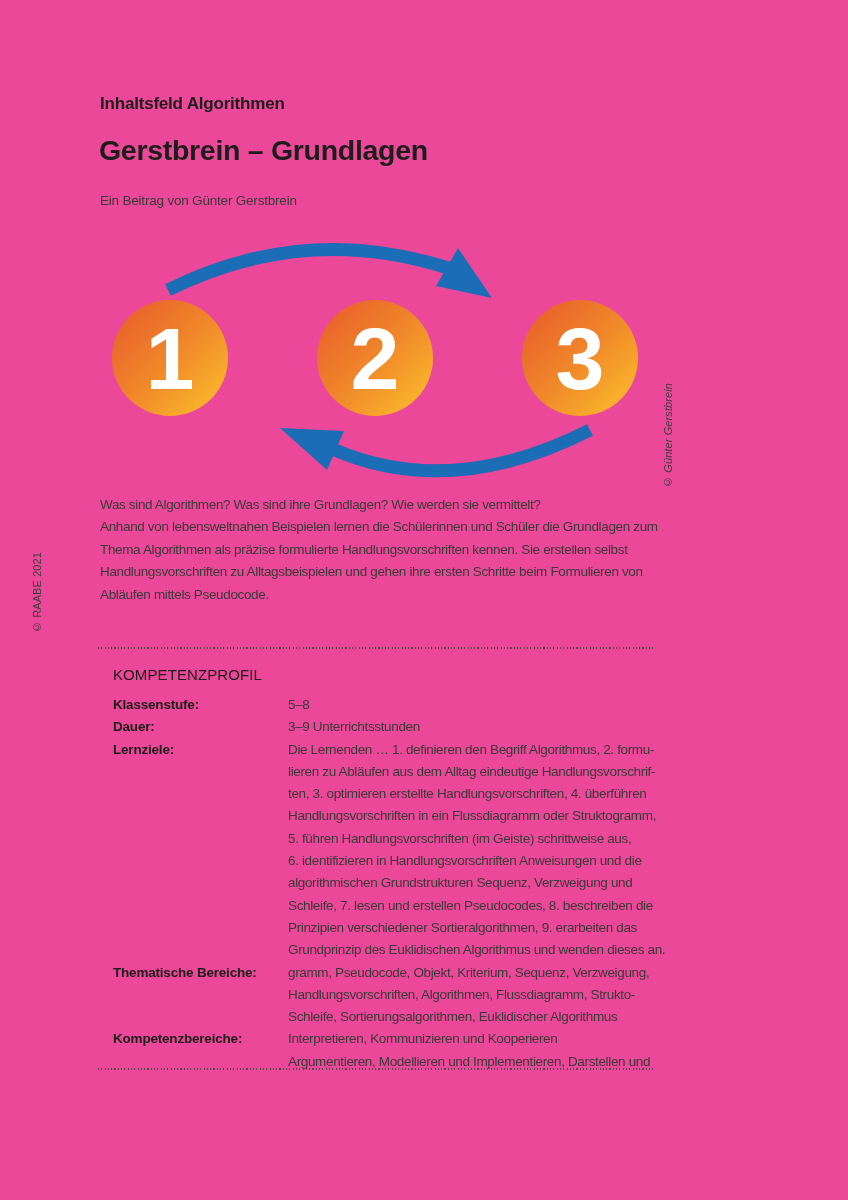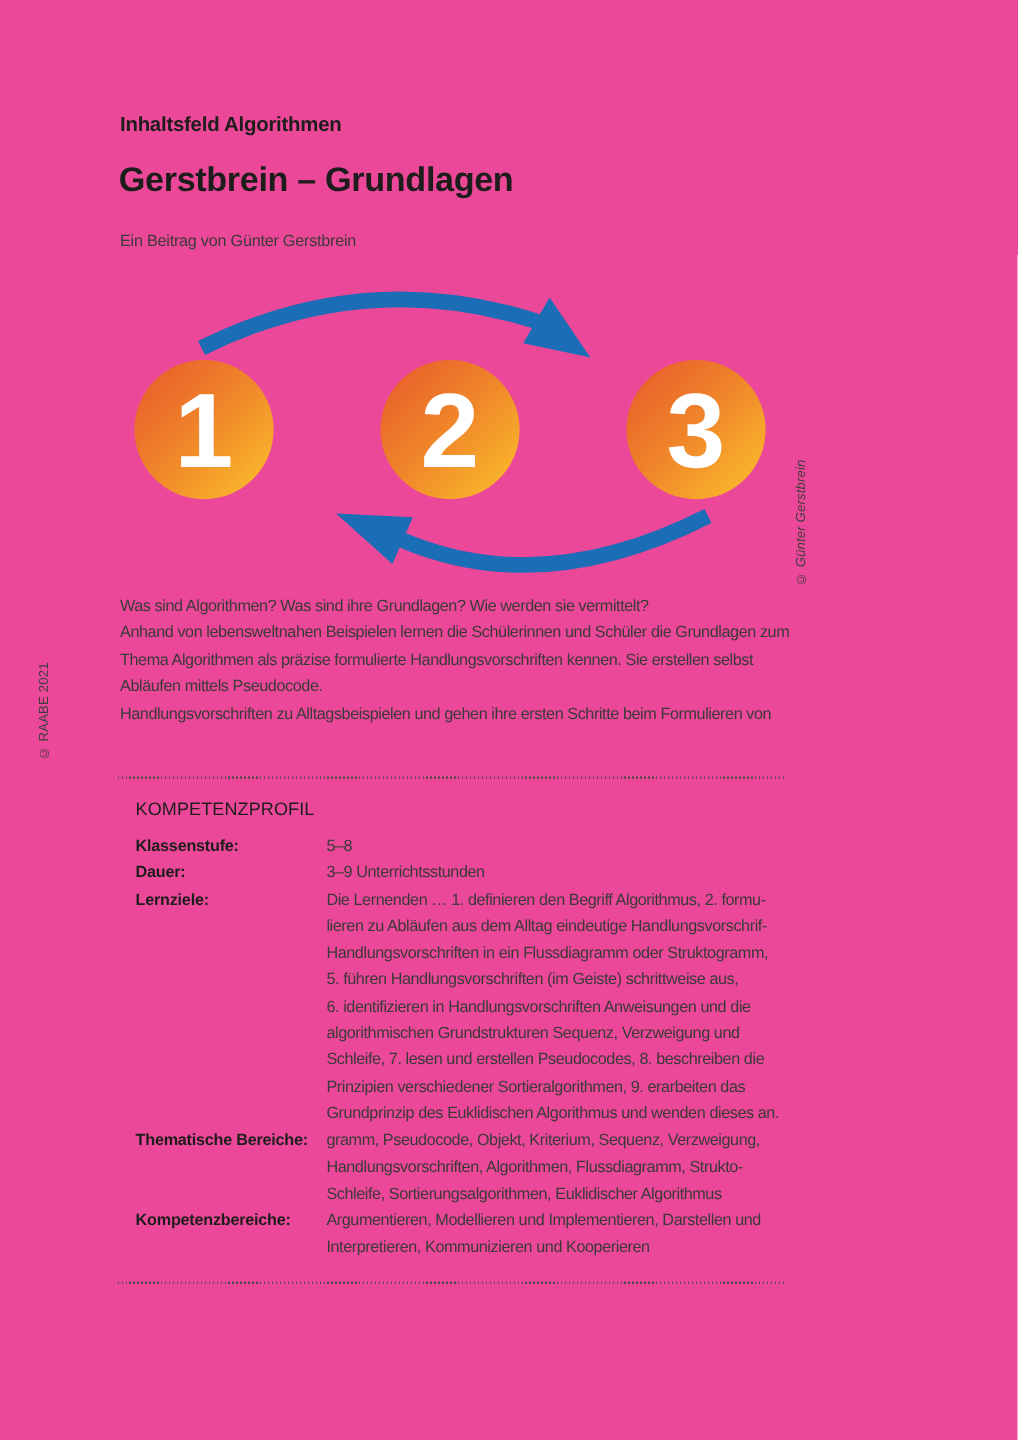--- a/index.html
+++ b/index.html
@@ -67,21 +67,21 @@
   .profile-table {
     position: absolute; left: 113px; top: 694px; width: 560px;
     font-size: 13.5px; line-height: 22.3px; letter-spacing: -0.35px;
   }
   .profile-row { display: flex; align-items: flex-start; }
   .profile-label {
     flex: 0 0 159px;
     font-weight: bold; color: #1d1d1b;
     letter-spacing: -0.2px;
   }
-  .profile-value { flex: 1 1 auto; white-space: nowrap; }
+  .profile-value { flex: 1 1 auto; white-space: nowrap; margin-left: 16px; }
   .line { white-space: nowrap; }
 </style>
 </head>
 <body>
 
 <div class="page">
 
   <div class="kicker">Inhaltsfeld Algorithmen</div>
   <div class="title">Gerstbrein – Grundlagen</div>
   <div class="byline">Ein Beitrag von Günter Gerstbrein</div>
@@ -112,22 +112,22 @@
     </svg>
   </div>
 
   <div class="vtext credit-photo">© Günter Gerstbrein</div>
   <div class="vtext credit-raabe">© RAABE 2021</div>
 
   <div class="intro">
       <div class="line">Was sind Algorithmen? Was sind ihre Grundlagen? Wie werden sie vermittelt?</div>
       <div class="line">Anhand von lebensweltnahen Beispielen lernen die Schülerinnen und Schüler die Grundlagen zum</div>
       <div class="line">Thema Algorithmen als präzise formulierte Handlungsvorschriften kennen. Sie erstellen selbst</div>
+      <div class="line">Handlungsvorschriften zu Alltagsbeispielen und gehen ihre ersten Schritte beim Formulieren von</div>
       <div class="line">Abläufen mittels Pseudocode.</div>
-      <div class="line">Handlungsvorschriften zu Alltagsbeispielen und gehen ihre ersten Schritte beim Formulieren von</div>
     </div>
 
   <div class="divider divider-top"></div>
 
   <div class="profile-heading">KOMPETENZPROFIL</div>
 
   <div class="profile-table">
     <div class="profile-row">
       <div class="profile-label">Klassenstufe:</div>
       <div class="profile-value">
@@ -138,41 +138,42 @@
       <div class="profile-label">Dauer:</div>
       <div class="profile-value">
           <div class="line">3–9 Unterrichtsstunden</div>
         </div>
     </div>
     <div class="profile-row">
       <div class="profile-label">Lernziele:</div>
       <div class="profile-value">
           <div class="line">Die Lernenden … 1. definieren den Begriff Algorithmus, 2. formu-</div>
           <div class="line">lieren zu Abläufen aus dem Alltag eindeutige Handlungsvorschrif-</div>
+          <div class="line">ten, 3. optimieren erstellte Handlungsvorschriften, 4. überführen</div>
           <div class="line">Handlungsvorschriften in ein Flussdiagramm oder Struktogramm,</div>
           <div class="line">5. führen Handlungsvorschriften (im Geiste) schrittweise aus,</div>
           <div class="line">6. identifizieren in Handlungsvorschriften Anweisungen und die</div>
           <div class="line">algorithmischen Grundstrukturen Sequenz, Verzweigung und</div>
           <div class="line">Schleife, 7. lesen und erstellen Pseudocodes, 8. beschreiben die</div>
           <div class="line">Prinzipien verschiedener Sortieralgorithmen, 9. erarbeiten das</div>
           <div class="line">Grundprinzip des Euklidischen Algorithmus und wenden dieses an.</div>
         </div>
     </div>
     <div class="profile-row">
       <div class="profile-label">Thematische Bereiche:</div>
       <div class="profile-value">
           <div class="line">gramm, Pseudocode, Objekt, Kriterium, Sequenz, Verzweigung,</div>
           <div class="line">Handlungsvorschriften, Algorithmen, Flussdiagramm, Strukto-</div>
           <div class="line">Schleife, Sortierungsalgorithmen, Euklidischer Algorithmus</div>
         </div>
     </div>
     <div class="profile-row">
       <div class="profile-label">Kompetenzbereiche:</div>
       <div class="profile-value">
+          <div class="line">Interpretieren, Kommunizieren und Kooperieren</div>
           <div class="line">Argumentieren, Modellieren und Implementieren, Darstellen und</div>
-          <div class="line">Interpretieren, Kommunizieren und Kooperieren</div>
         </div>
     </div>
   </div>
 
   <div class="divider divider-bottom"></div>
 
 </div>
 
 </body></html>

